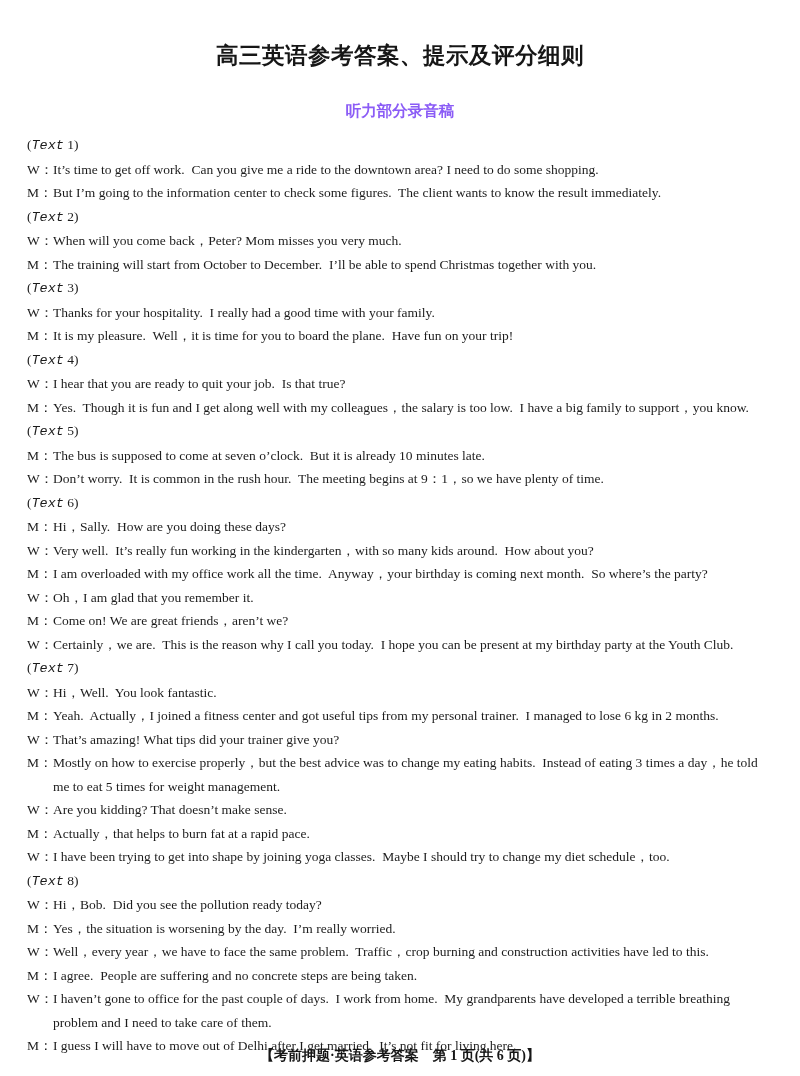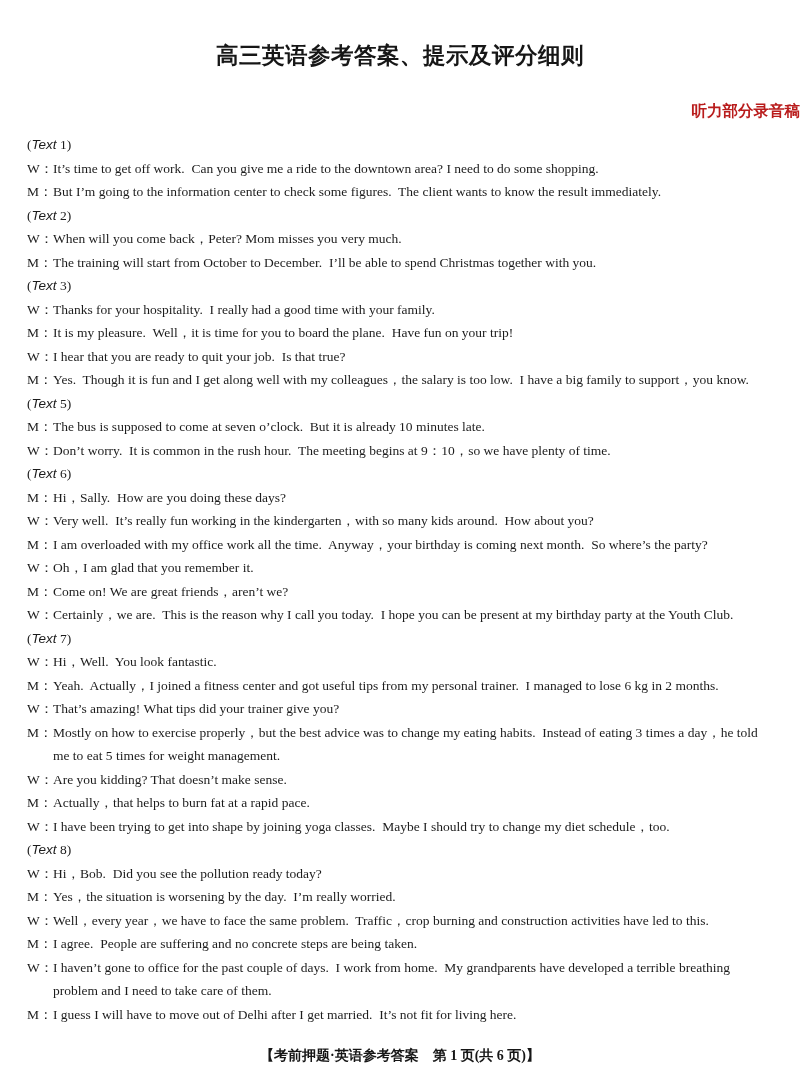--- a/index.html
+++ b/index.html
@@ -20,36 +20,36 @@
     margin: 40px 0 0 0;
     text-align: center;
     font-family: "Liberation Sans", "DejaVu Sans", sans-serif;
     font-weight: 700;
     font-size: 22.5px;
     letter-spacing: 0.5px;
     color: #161616;
   }
   .subtitle {
     margin: 30px 0 0 0;
-    text-align: right;
+    text-align: center;
     font-family: "Liberation Sans", "DejaVu Sans", sans-serif;
     font-weight: 700;
     font-size: 15.5px;
-    color: #b91c1c;
+    color: #8b5cf6;
   }
   .transcript {
     margin: 11px 26px 0 27px;
     font-size: 13.5px;
     line-height: 23.5px;
   }
   .text-label {
     white-space: pre-wrap;
   }
   .text-label i {
-    font-family: Liberation Sans, sans-serif;
+    font-family: Liberation Mono, monospace;
   }
   .dialogue {
     padding-left: 26px;
     text-indent: -26px;
     white-space: pre-wrap;
   }
   .speaker {
     display: inline-block;
     width: 26px;
     text-indent: 0;
@@ -75,25 +75,26 @@
   <div class="transcript">
       <div class="text-label">(<i>Text</i> 1)</div>
       <div class="dialogue"><span class="speaker">W：</span><span>It’s time to get off work.  Can you give me a ride to the downtown area? I need to do some shopping.</span></div>
       <div class="dialogue"><span class="speaker">M：</span><span>But I’m going to the information center to check some figures.  The client wants to know the result immediately.</span></div>
       <div class="text-label">(<i>Text</i> 2)</div>
       <div class="dialogue"><span class="speaker">W：</span><span>When will you come back，Peter? Mom misses you very much.</span></div>
       <div class="dialogue"><span class="speaker">M：</span><span>The training will start from October to December.  I’ll be able to spend Christmas together with you.</span></div>
       <div class="text-label">(<i>Text</i> 3)</div>
       <div class="dialogue"><span class="speaker">W：</span><span>Thanks for your hospitality.  I really had a good time with your family.</span></div>
       <div class="dialogue"><span class="speaker">M：</span><span>It is my pleasure.  Well，it is time for you to board the plane.  Have fun on your trip!</span></div>
+      <div class="text-label">(<i>Text</i> 4)</div>
       <div class="dialogue"><span class="speaker">W：</span><span>I hear that you are ready to quit your job.  Is that true?</span></div>
       <div class="dialogue"><span class="speaker">M：</span><span>Yes.  Though it is fun and I get along well with my colleagues，the salary is too low.  I have a big family to support，you know.</span></div>
       <div class="text-label">(<i>Text</i> 5)</div>
       <div class="dialogue"><span class="speaker">M：</span><span>The bus is supposed to come at seven o’clock.  But it is already 10 minutes late.</span></div>
-      <div class="dialogue"><span class="speaker">W：</span><span>Don’t worry.  It is common in the rush hour.  The meeting begins at 9：10，so we have plenty of time.</span></div>
+      <div class="dialogue"><span class="speaker">W：</span><span>Don’t worry.  It is common in the rush hour.  The meeting begins at 9：1，so we have plenty of time.</span></div>
       <div class="text-label">(<i>Text</i> 6)</div>
       <div class="dialogue"><span class="speaker">M：</span><span>Hi，Sally.  How are you doing these days?</span></div>
       <div class="dialogue"><span class="speaker">W：</span><span>Very well.  It’s really fun working in the kindergarten，with so many kids around.  How about you?</span></div>
       <div class="dialogue"><span class="speaker">M：</span><span>I am overloaded with my office work all the time.  Anyway，your birthday is coming next month.  So where’s the party?</span></div>
       <div class="dialogue"><span class="speaker">W：</span><span>Oh，I am glad that you remember it.</span></div>
       <div class="dialogue"><span class="speaker">M：</span><span>Come on! We are great friends，aren’t we?</span></div>
       <div class="dialogue"><span class="speaker">W：</span><span>Certainly，we are.  This is the reason why I call you today.  I hope you can be present at my birthday party at the Youth Club.</span></div>
       <div class="text-label">(<i>Text</i> 7)</div>
       <div class="dialogue"><span class="speaker">W：</span><span>Hi，Well.  You look fantastic.</span></div>
       <div class="dialogue"><span class="speaker">M：</span><span>Yeah.  Actually，I joined a fitness center and got useful tips from my personal trainer.  I managed to lose 6 kg in 2 months.</span></div>

